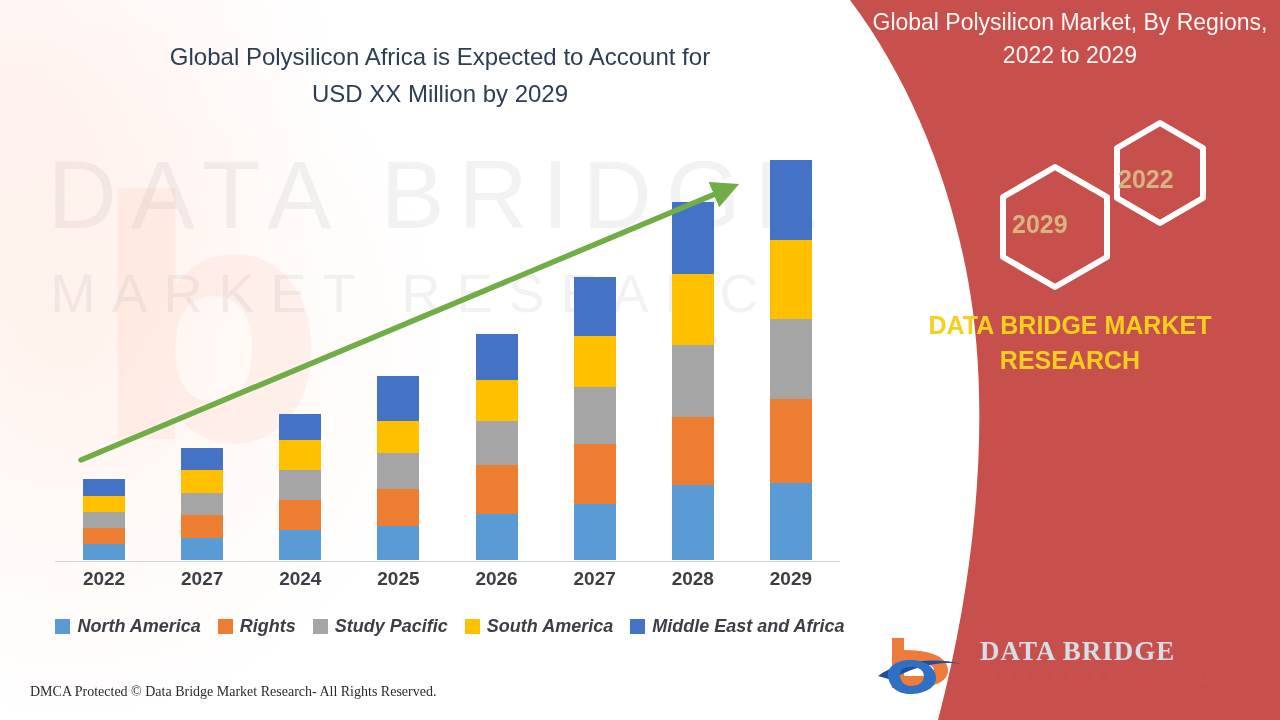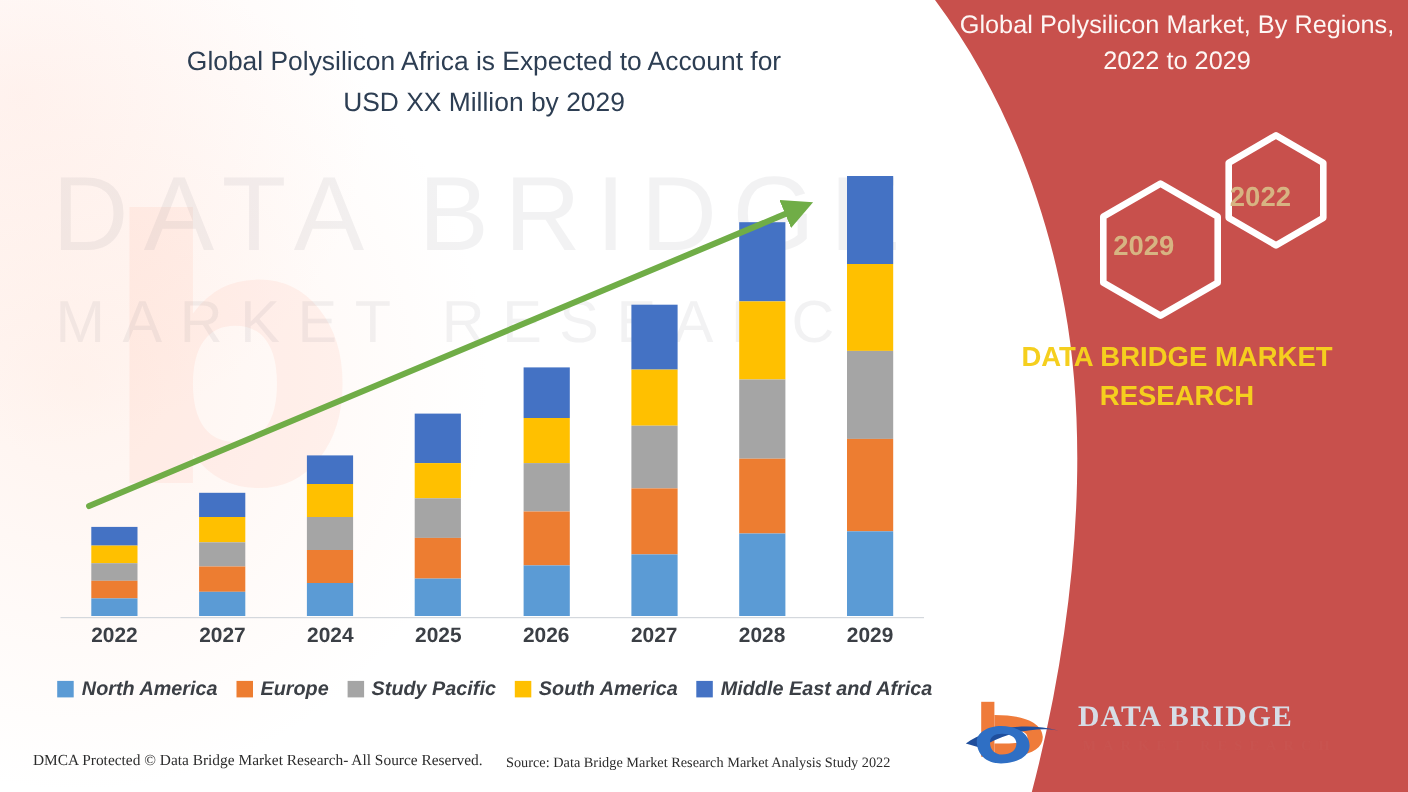--- a/index.html
+++ b/index.html
@@ -289,38 +289,37 @@
       <div class="xlabel">2029</div>
     </div>
 
   <div class="legend" id="legend">
       <div class="legend-item">
         <span class="legend-swatch" style="background: rgb(91, 155, 213);"></span>
         <span class="legend-label">North America</span>
       </div>
       <div class="legend-item">
         <span class="legend-swatch" style="background: rgb(237, 125, 49);"></span>
-        <span class="legend-label">Europe</span>
+        <span class="legend-label">Rights</span>
       </div>
       <div class="legend-item">
         <span class="legend-swatch" style="background: rgb(165, 165, 165);"></span>
         <span class="legend-label">Study Pacific</span>
       </div>
       <div class="legend-item">
         <span class="legend-swatch" style="background: rgb(255, 192, 0);"></span>
         <span class="legend-label">South America</span>
       </div>
       <div class="legend-item">
         <span class="legend-swatch" style="background: rgb(68, 114, 196);"></span>
         <span class="legend-label">Middle East and Africa</span>
       </div>
     </div>
 
-  <div class="footer-left">DMCA Protected © Data Bridge Market Research- All Source Reserved.</div>
-  <div class="footer-right">Source: Data Bridge Market Research Market Analysis Study 2022</div>
+  <div class="footer-left">DMCA Protected © Data Bridge Market Research- All Rights Reserved.</div>
 
   <div class="panel">
     <svg class="panel-shape" viewBox="0 0 430 720" preserveAspectRatio="none">
       <path d="M0,0 L430,0 L430,720 L88,720 C130,560 140,400 118,280 C100,180 60,80 0,0 Z" fill="#c8504c"></path>
     </svg>
     <div class="panel-content">
       <div class="panel-title">Global Polysilicon Market, By Regions, 2022 to 2029</div>
 
       <div class="hexes">
         <svg viewBox="0 0 430 195" width="430" height="195">

